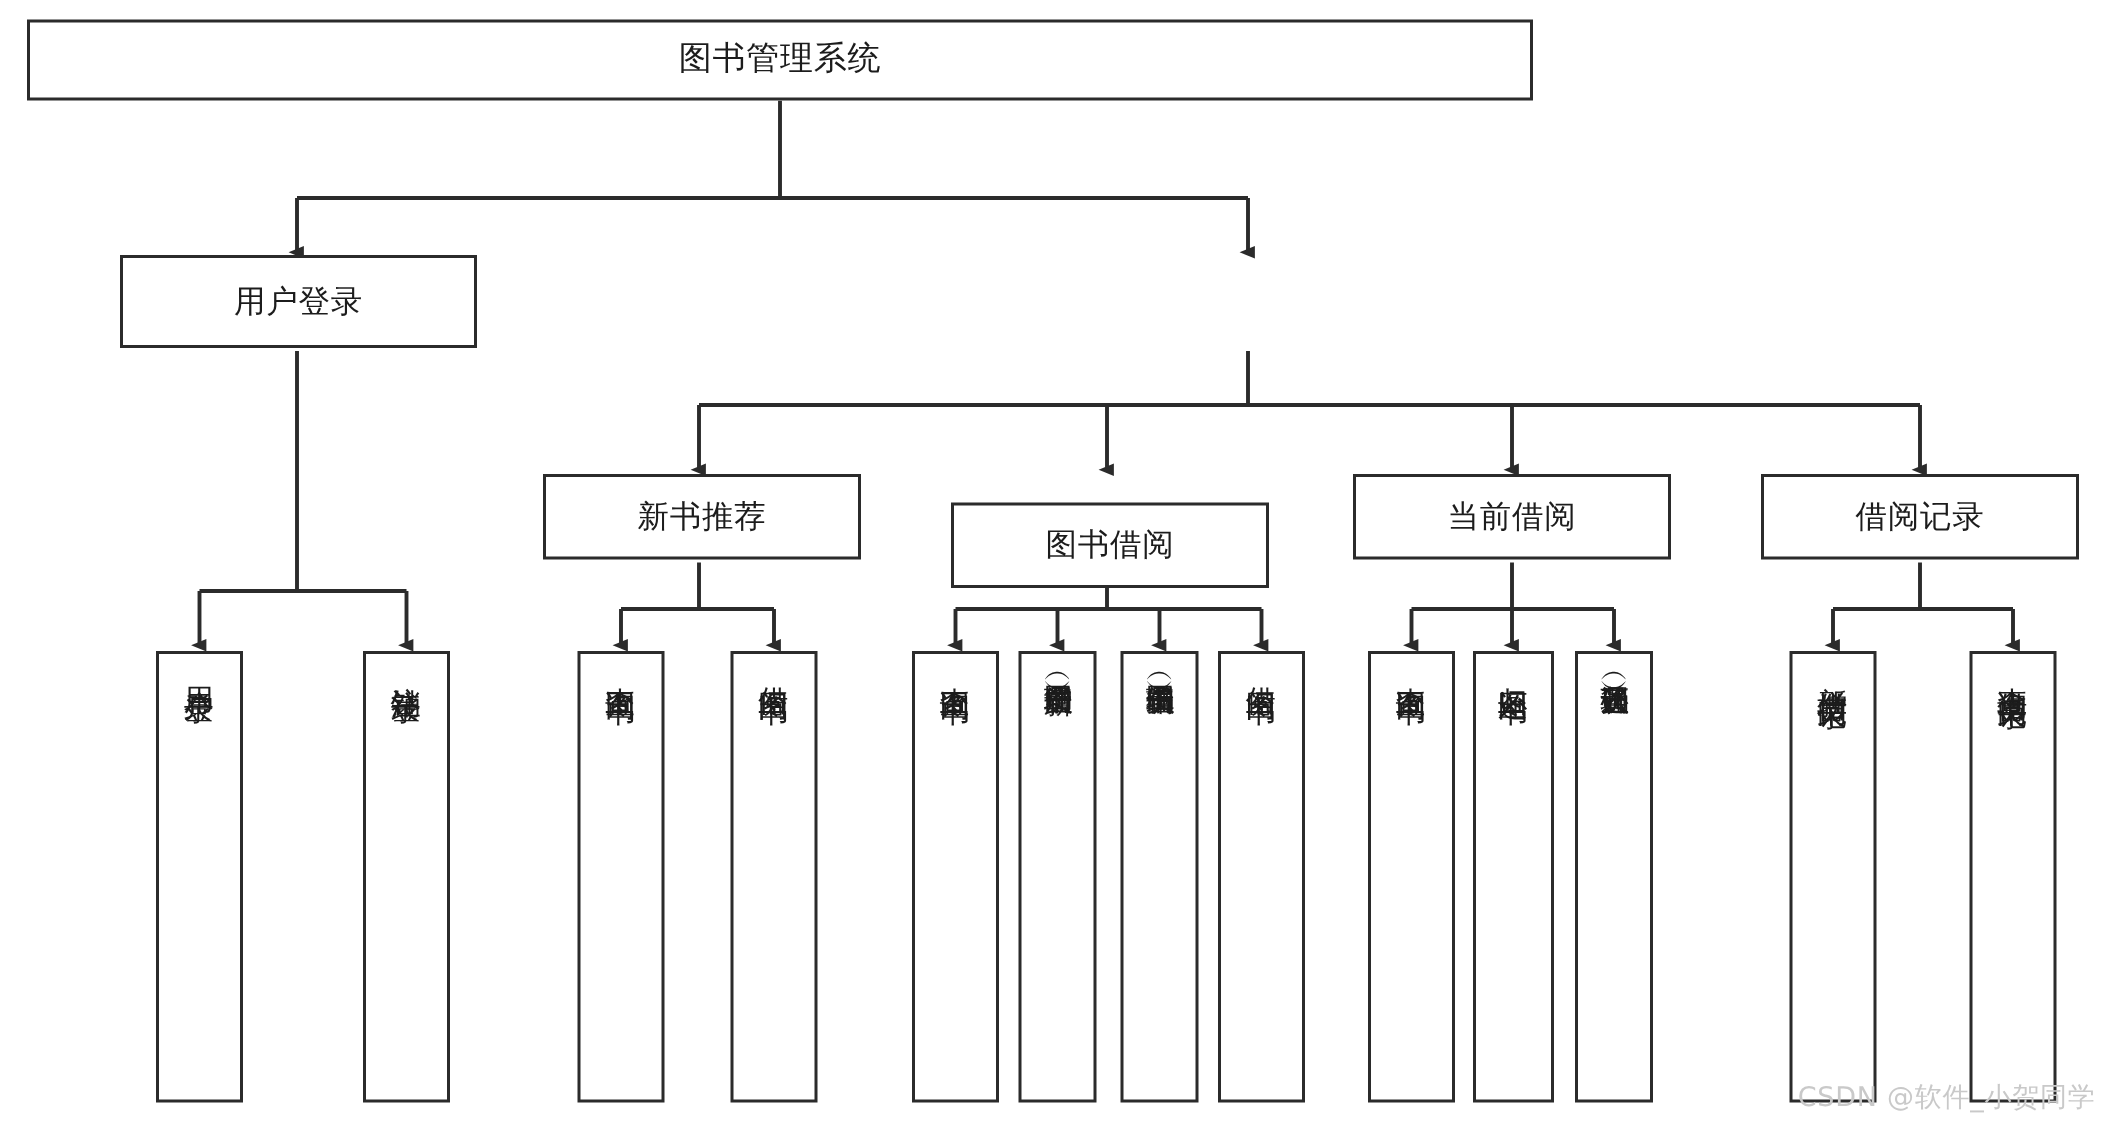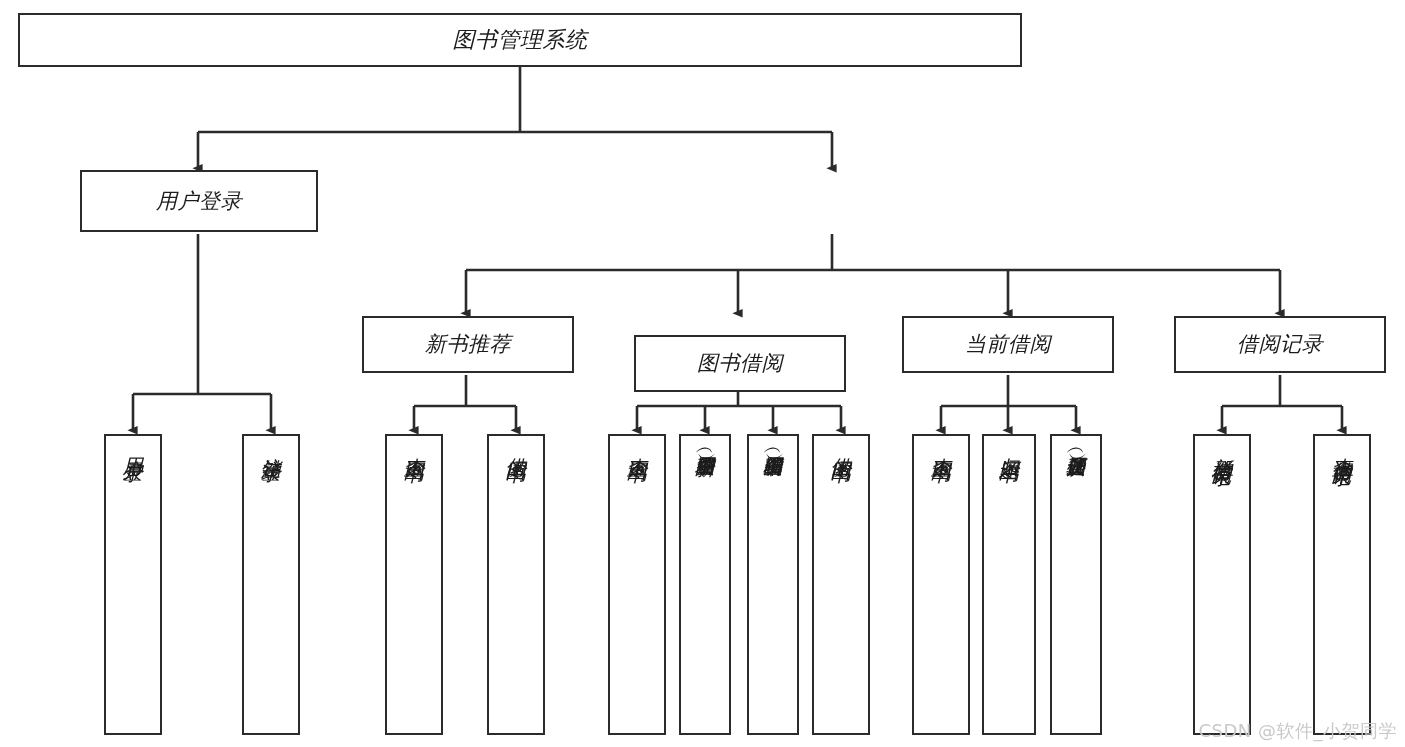--- a/index.html
+++ b/index.html
@@ -31,21 +31,20 @@
     display: flex;
     align-items: center;
     justify-content: center;
     z-index: 2;
   }
   .node-label {
     color: #1c1c1c;
     line-height: 1.18;
     text-align: center;
     white-space: nowrap;
-    font-style: italic;
   }
   
   .node.horiz .node-label {
     font-size: 21px;
     letter-spacing: 0.5px;
   }
   .node.root .node-label {
     font-size: 22px;
   }
   

